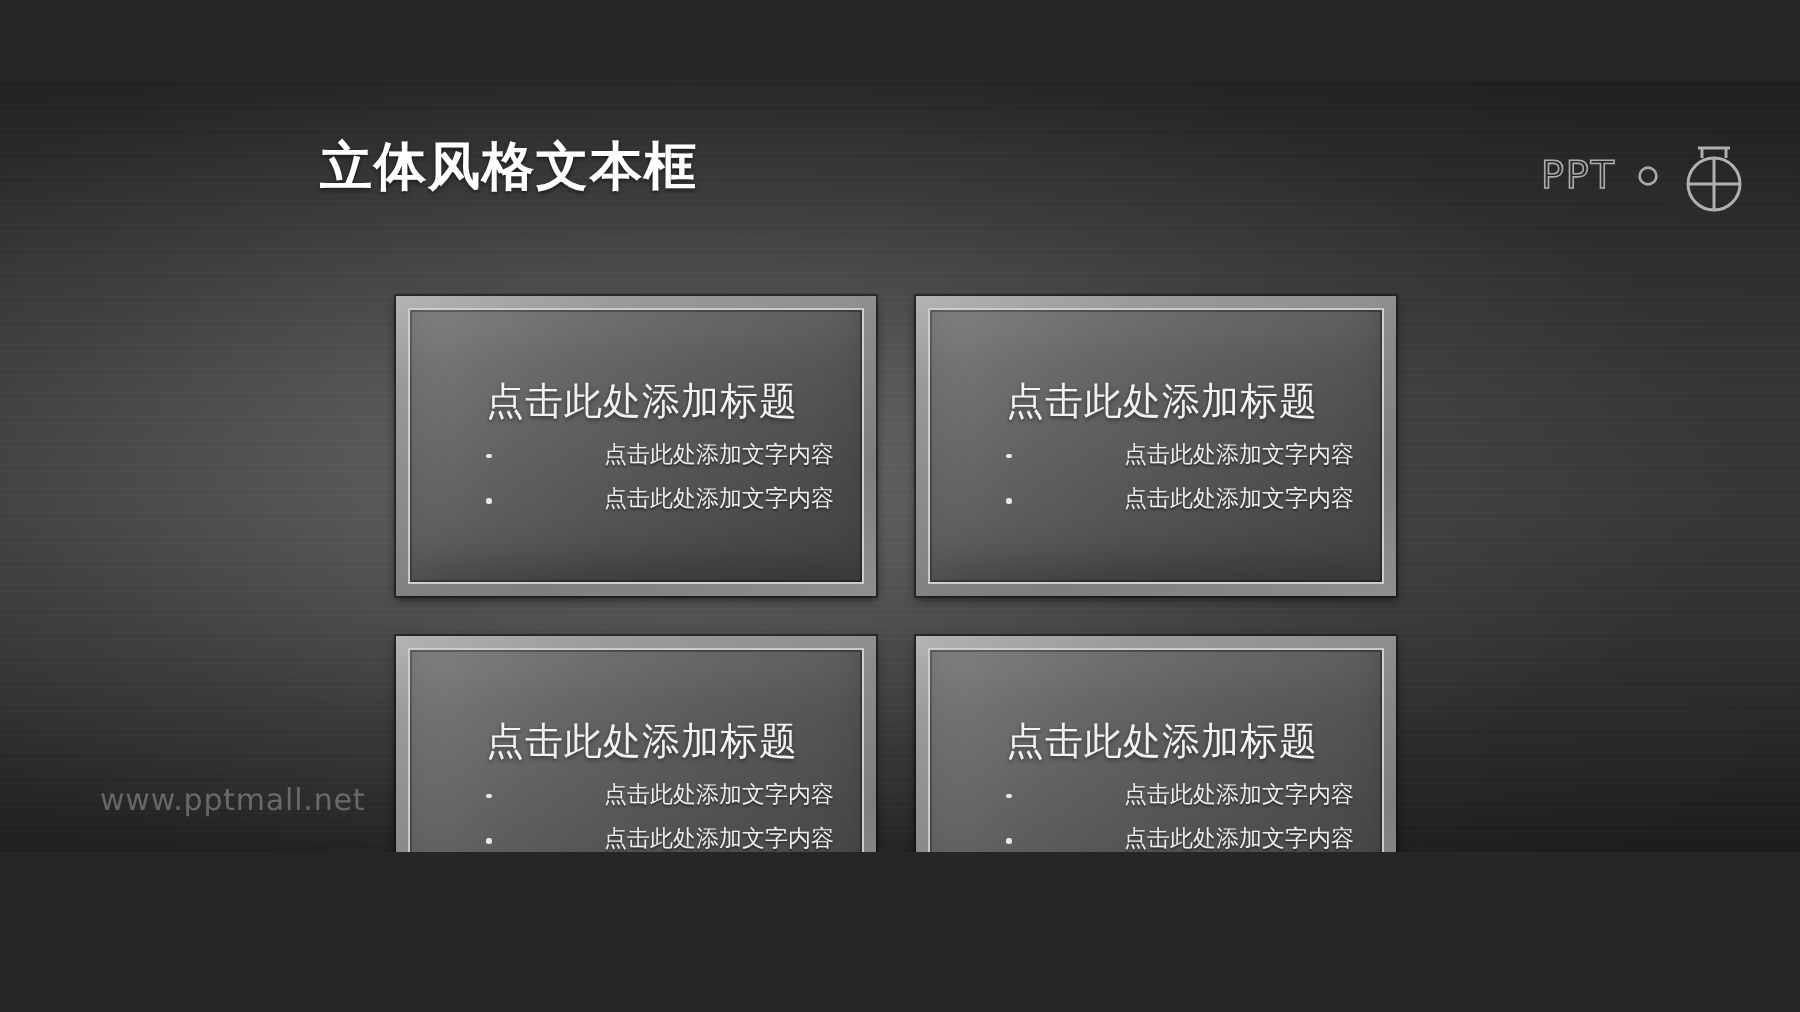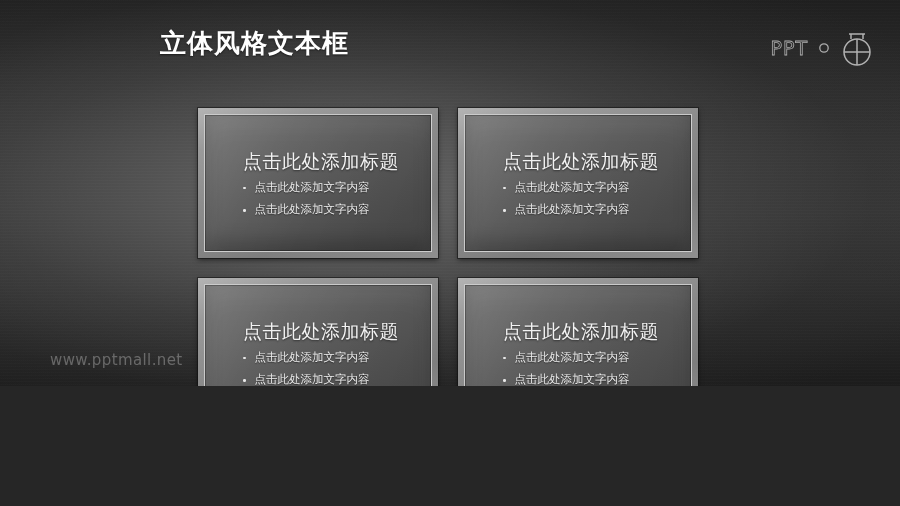--- a/index.html
+++ b/index.html
@@ -30,20 +30,21 @@
         rgba(34,34,34,0.0) 88%),
       linear-gradient(180deg,
         #1f1f1f 0%,
         #252525 10%,
         #2e2e2e 24%,
         #363636 40%,
         #383838 55%,
         #303030 72%,
         #262626 86%,
         #1c1c1c 100%);
+    margin-top: 40px;
   }
 
   
   .scanlines {
     position: absolute;
     inset: 0;
     background: repeating-linear-gradient(
       180deg,
       rgba(255,255,255,0.012) 0px,
       rgba(255,255,255,0.012) 1px,
@@ -176,20 +177,21 @@
   .bullet-item {
     display: flex;
     align-items: flex-start;
     gap: 9px;
     font-size: 11.5px;
     color: #ededed;
     line-height: 1;
     margin-bottom: 11px;
     text-shadow: 0 1px 1px rgba(0,0,0,0.5);
     white-space: nowrap;
+    justify-content: space-between;
   }
   .bullet-dot {
     width: 2.5px;
     height: 2.5px;
     background: #e8e8e8;
     border-radius: 50%;
     margin-top: 5px;
     flex: none;
   }
 

